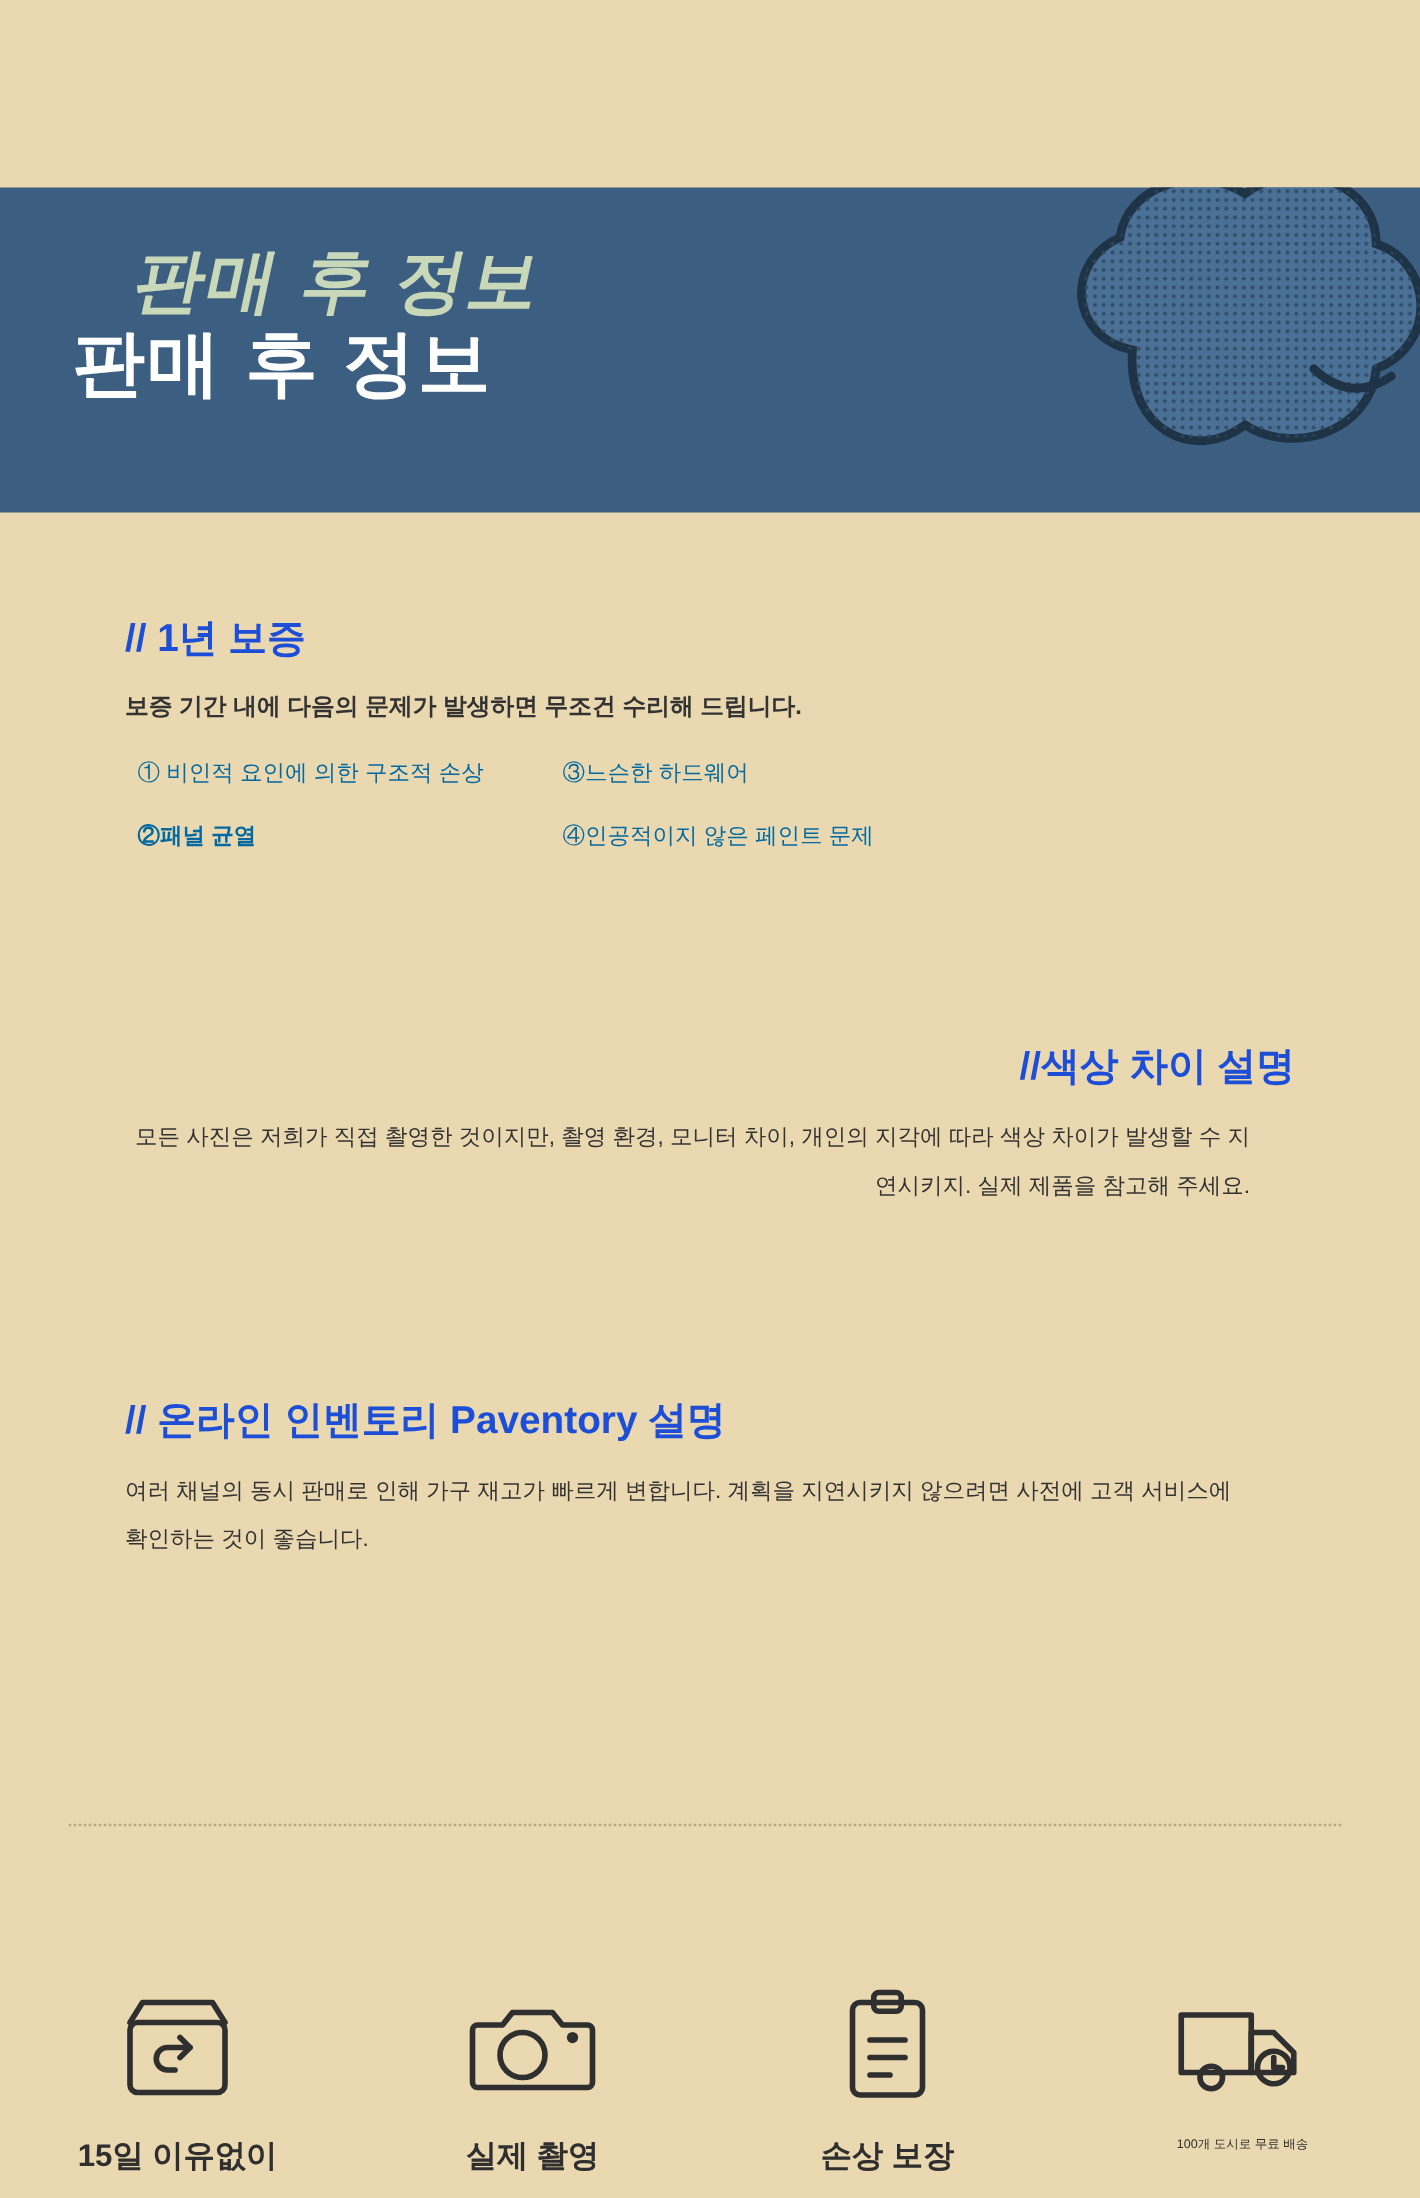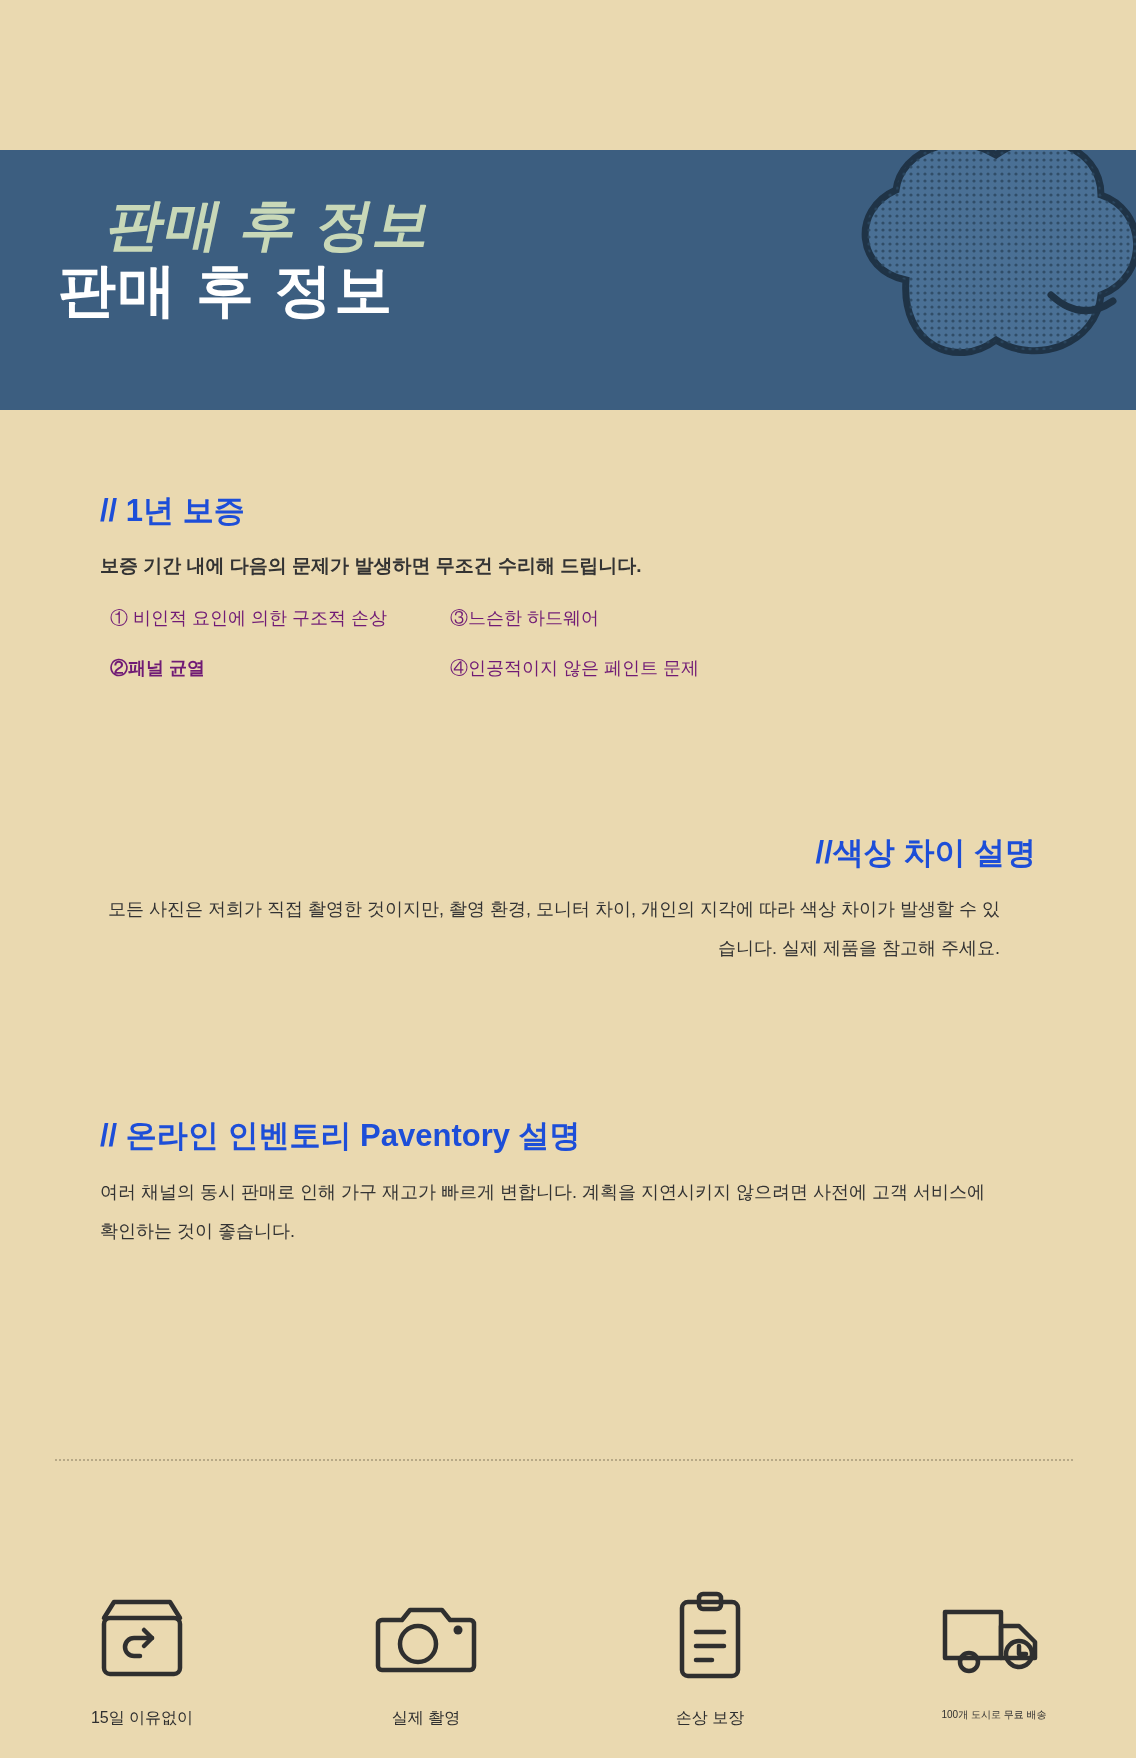--- a/index.html
+++ b/index.html
@@ -88,21 +88,21 @@
     line-height: 2.15;
     max-width: 900px;
   }
 
   .warranty-grid {
     margin-top: 22px;
     display: grid;
     grid-template-columns: 340px 1fr;
     row-gap: 26px;
     font-size: 18px;
-    color: #701a75;
+    color: #0369a1;
     padding-left: 10px;
   }
   .warranty-item.bold { font-weight: bold; }
 
   .divider {
     position: absolute;
     left: 55px;
     top: 1459px;
     width: 1018px;
     border-top: 2px dotted #b7a987;
@@ -121,22 +121,22 @@
     text-align: center;
   }
   .feature .icon-wrap {
     height: 105px;
     display: flex;
     align-items: center;
     justify-content: center;
   }
   .feature .f-label {
     margin-top: 18px;
-    font-size: 16px;
-    font-weight: normal;
+    font-size: 25px;
+    font-weight: bold;
     color: #2f2f2f;
   }
   .feature .f-label.small {
     font-size: 10px;
     font-weight: normal;
   }
 </style>
 </head>
 <body>
 
@@ -165,21 +165,21 @@
     <div class="warranty-grid">
       <div class="warranty-item">① 비인적 요인에 의한 구조적 손상</div>
       <div class="warranty-item">③느슨한 하드웨어</div>
       <div class="warranty-item bold">②패널 균열</div>
       <div class="warranty-item">④인공적이지 않은 페인트 문제</div>
     </div>
   </div>
 
   <div class="section sec-2">
     <h2 class="sec-heading">//색상 차이 설명</h2>
-    <p class="body-text light">모든 사진은 저희가 직접 촬영한 것이지만, 촬영 환경, 모니터 차이, 개인의 지각에 따라 색상 차이가 발생할 수 있습니다. 실제 제품을 참고해 주세요.</p>
+    <p class="body-text light">모든 사진은 저희가 직접 촬영한 것이지만, 촬영 환경, 모니터 차이, 개인의 지각에 따라 색상 차이가 발생할 수 지연시키지. 실제 제품을 참고해 주세요.</p>
   </div>
 
   <div class="section sec-3">
     <h2 class="sec-heading">// 온라인 인벤토리 Paventory 설명</h2>
     <p class="body-text light">여러 채널의 동시 판매로 인해 가구 재고가 빠르게 변합니다. 계획을 지연시키지 않으려면 사전에 고객 서비스에 확인하는 것이 좋습니다.</p>
   </div>
 </div>
 
 <div class="divider"></div>
 

